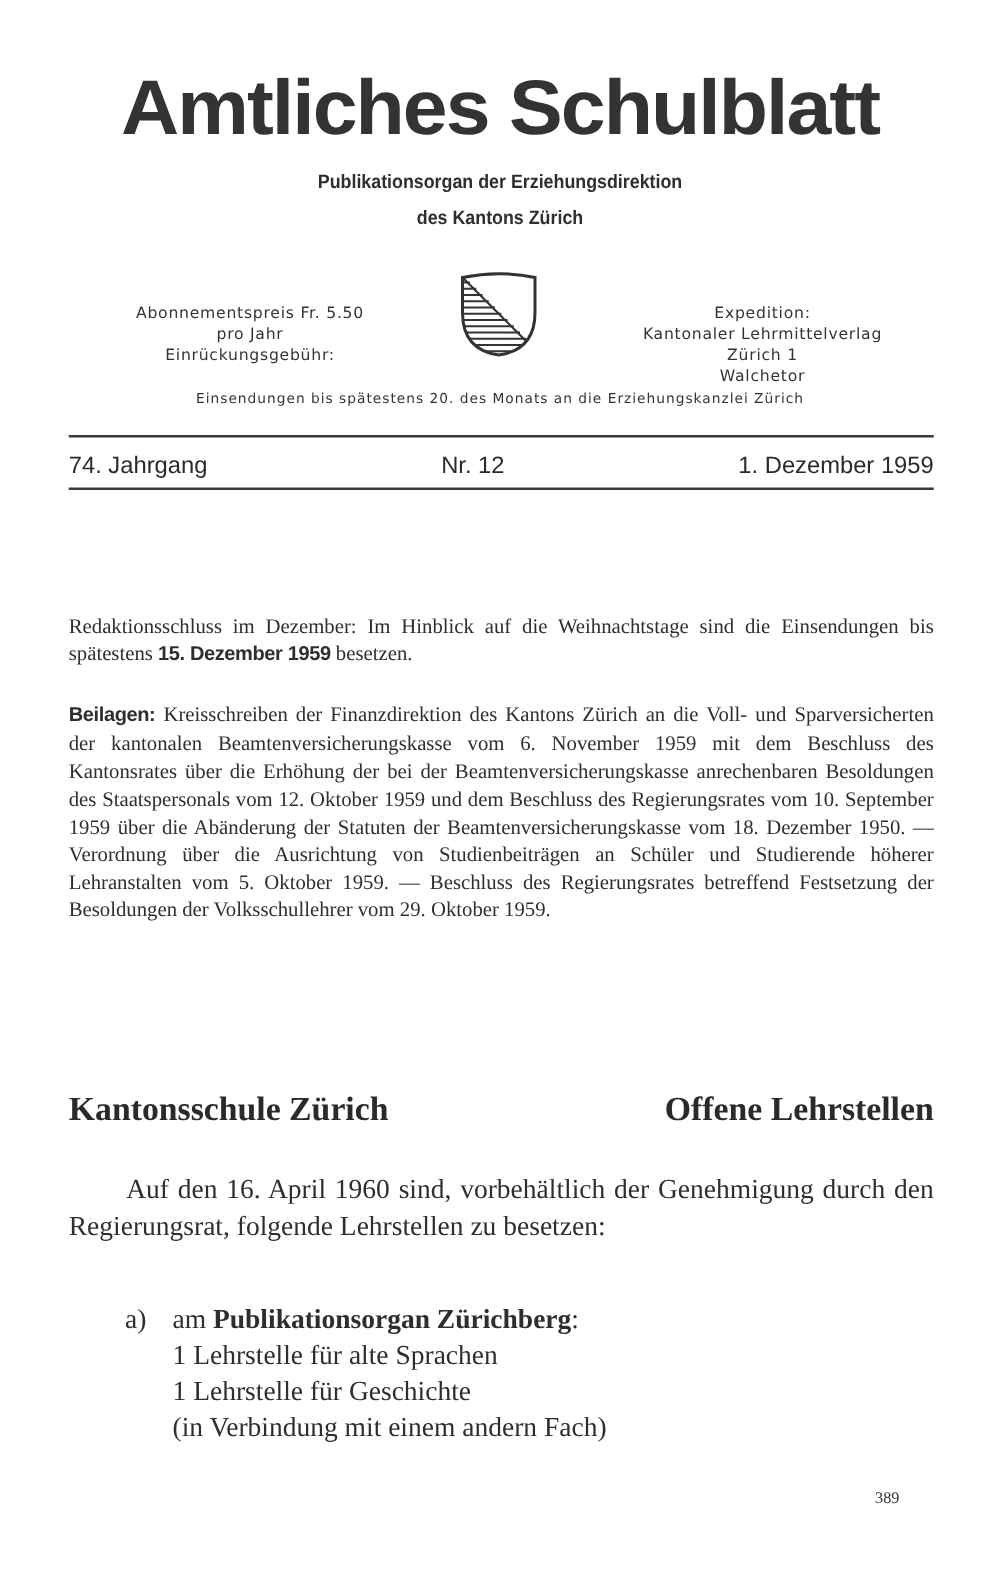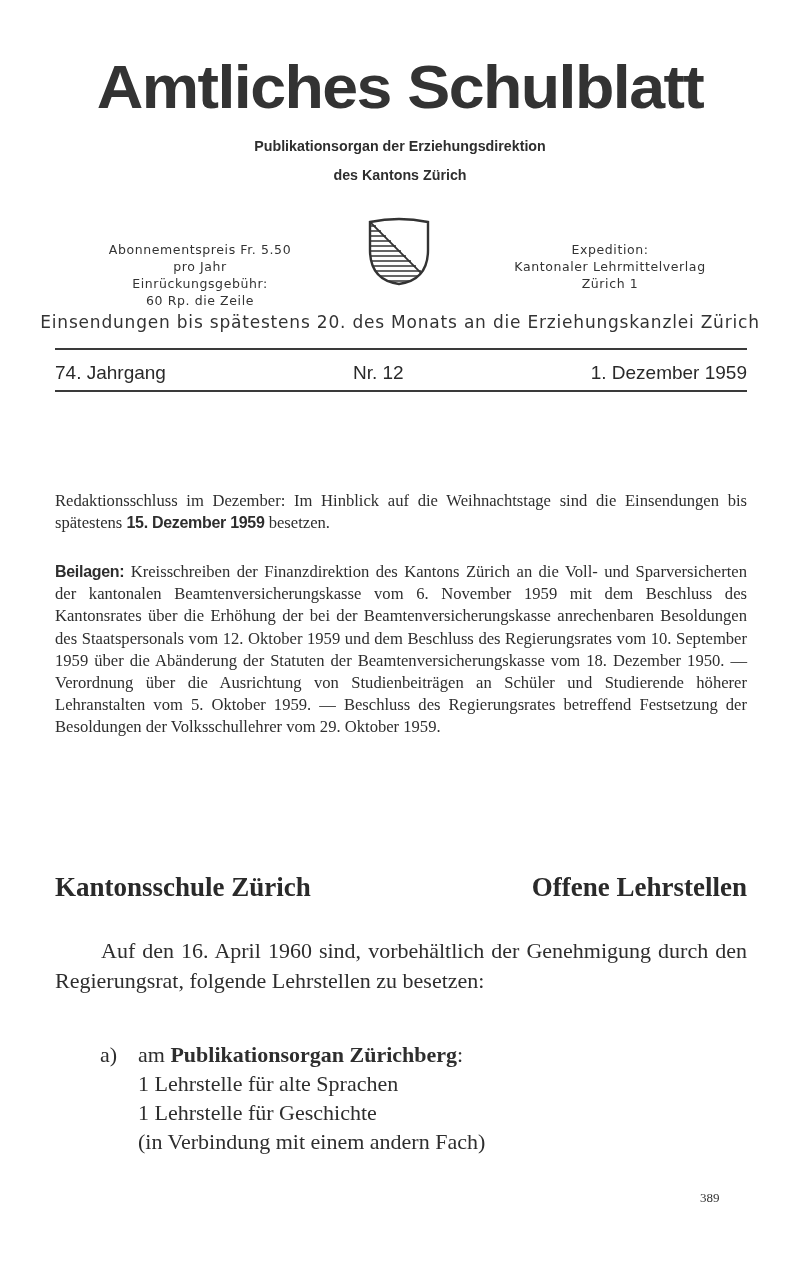--- a/index.html
+++ b/index.html
@@ -27,21 +27,21 @@
       transform: scaleX(0.92);
     }
     .infocol {
       font-family: "DejaVu Sans", sans-serif;
       font-size: 12.5px; color: #333; text-align: center; line-height: 17px;
       letter-spacing: 0.6px;
       margin-top: 24px;
     }
     .notice {
       left: 40px; width: 720px; top: 312px; text-align: center;
-      font-family: "DejaVu Sans", sans-serif; font-size: 17px; color: #333;
+      font-family: "DejaVu Sans", sans-serif; font-size: 11px; color: #333;
       letter-spacing: 0.8px;
     }
     .rule { left: 55px; width: 692px; height: 2px; background: #3a3a3a; }
     .issuebar {
       left: 55px; width: 692px; top: 360px; height: 26px;
       display: flex; justify-content: space-between; align-items: center;
       font-family: "Liberation Sans", sans-serif; font-size: 19px; color: #2a2a2a;
     }
     .para {
       left: 55px; width: 692px;
@@ -71,21 +71,20 @@
 <body>
 
 <div class="abs masthead">Amtliches Schulblatt</div>
 <div class="abs subtitle" style="top:137px">Publikationsorgan der Erziehungsdirektion</div>
 <div class="abs subtitle" style="top:166px">des Kantons Zürich</div>
 
 <div class="abs infocol" style="left:80px; width:240px; top:217px">
   <div>Abonnementspreis Fr. 5.50</div>
   <div>pro Jahr</div>
   <div>Einrückungsgebühr:</div>
-  <div>60 Rp. die Zeile</div>
 </div>
 
 <div class="abs" style="left:366px; top:216px; width:66px; height:70px">
   <svg width="66" height="70" viewBox="0 0 66 70">
     <defs>
       <clipPath id="shieldclip">
         <path d="M4 6 Q33 0 62 6 L62 34 Q62 64 33 68 Q4 64 4 34 Z"></path>
       </clipPath>
     </defs>
     <g clip-path="url(#shieldclip)">
@@ -107,20 +106,21 @@
       <line x1="4" y1="6" x2="64" y2="66" stroke="#333" stroke-width="1.8"></line>
     </g>
     <path d="M4 6 Q33 0 62 6 L62 34 Q62 64 33 68 Q4 64 4 34 Z" fill="none" stroke="#333" stroke-width="2.4"></path>
   </svg>
 </div>
 
 <div class="abs infocol" style="left:480px; width:260px; top:217px">
   <div>Expedition:</div>
   <div>Kantonaler Lehrmittelverlag</div>
   <div>Zürich 1</div>
+  <div>Walchetor</div>
 </div>
 
 <div class="abs notice">Einsendungen bis spätestens 20. des Monats an die Erziehungskanzlei Zürich</div>
 
 <div class="abs rule" style="top:348px"></div>
 <div class="abs issuebar">
   <span>74. Jahrgang</span>
   <span style="">Nr. 12</span>
   <span>1. Dezember 1959</span>
 </div>

